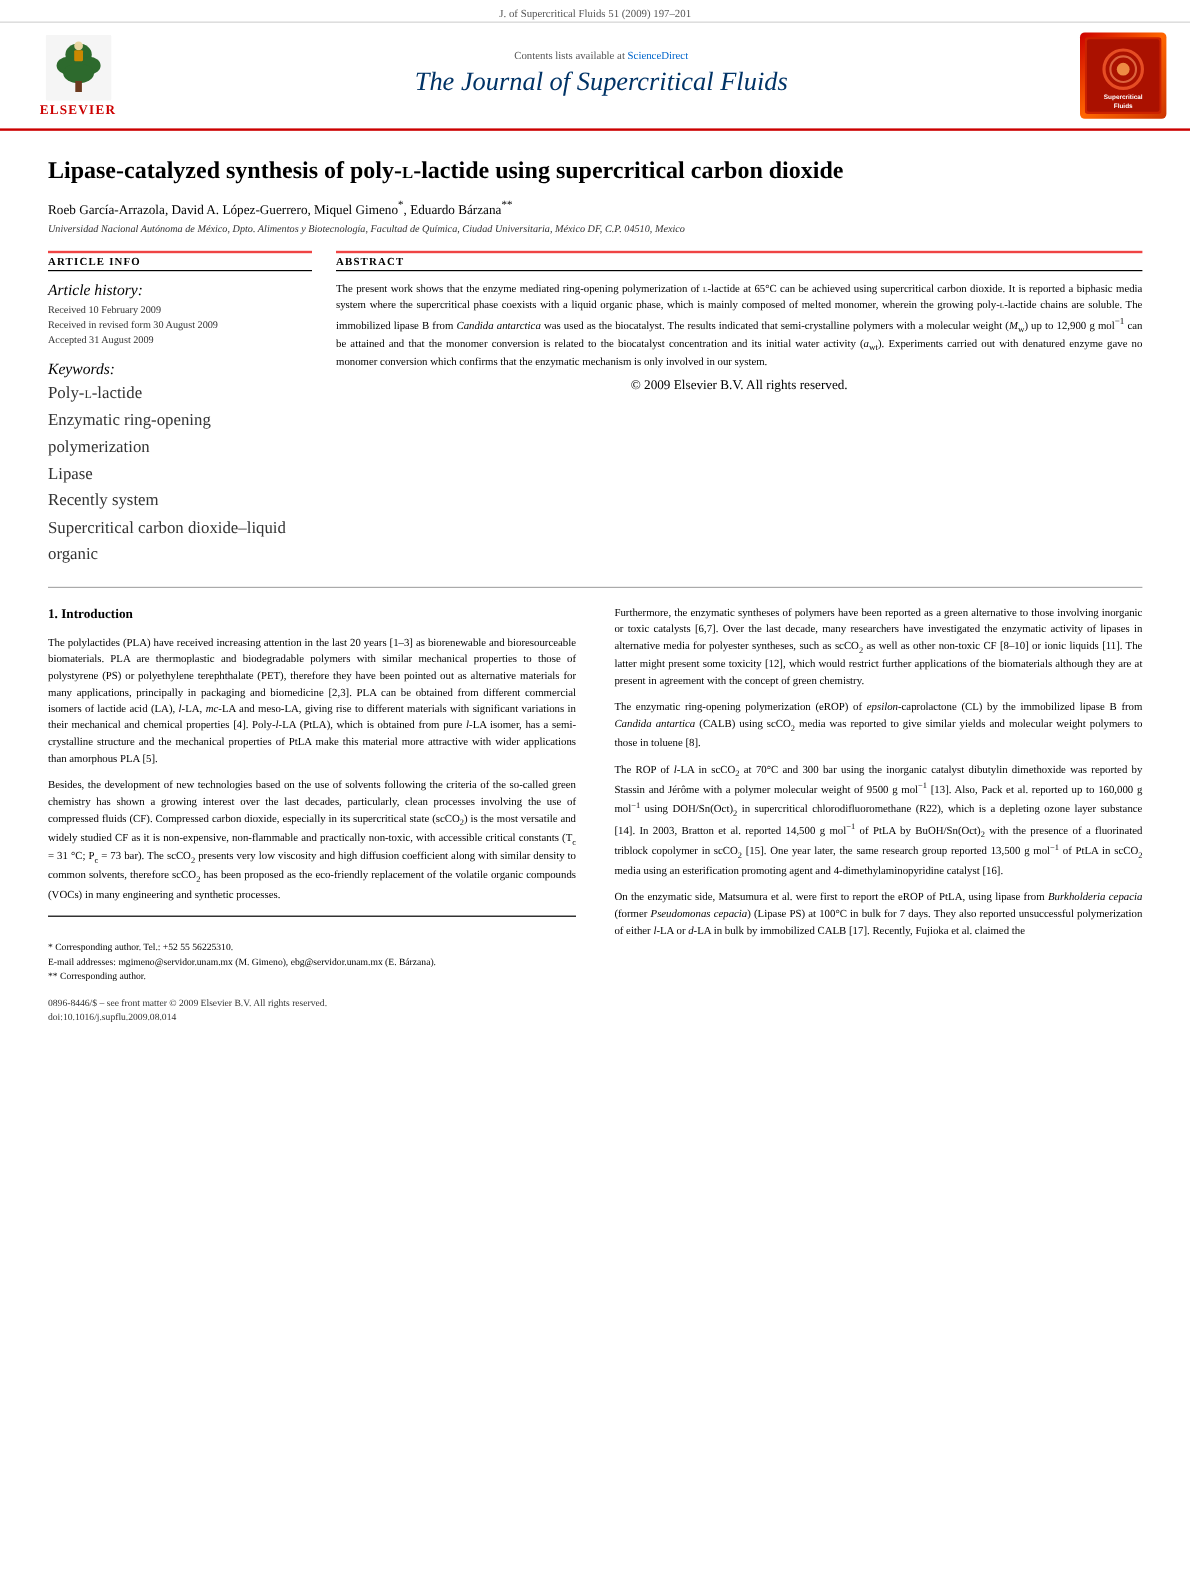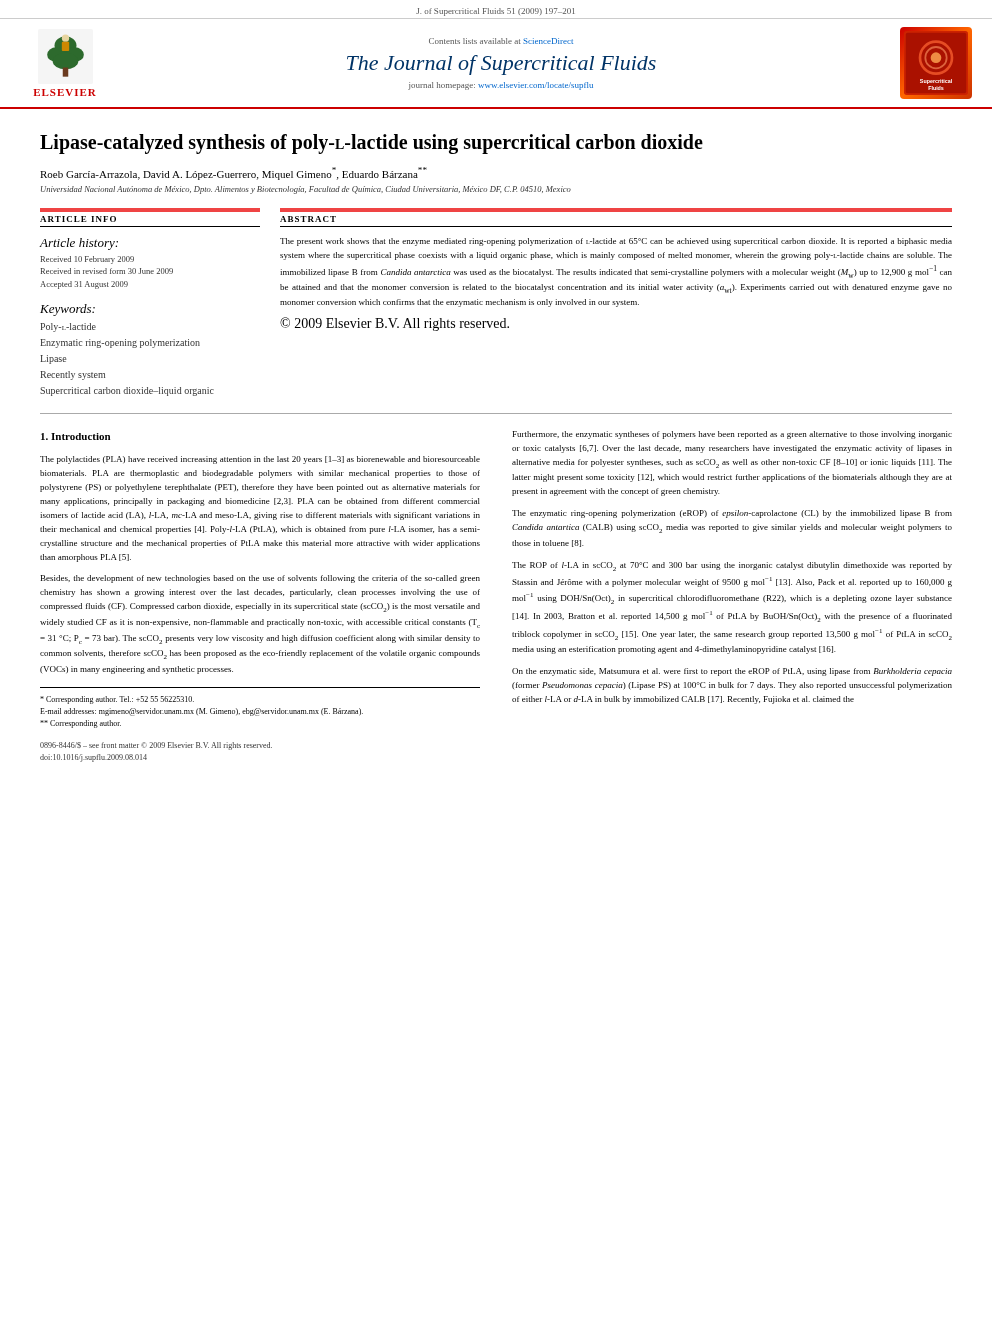--- a/index.html
+++ b/index.html
@@ -130,21 +130,21 @@
       flex-shrink: 0;
     }
     .right-col {
       flex: 1;
     }
     .section-label {
       font-size: 9px;
       font-weight: bold;
       letter-spacing: 1px;
       color: #000;
-      border-top: 4px solid #ef4444;
+      border-top: 2px solid #ef4444;
       border-bottom: 1px solid #000;
       padding: 2px 0;
       margin-bottom: 8px;
       text-transform: uppercase;
     }
     .article-info-label {
       font-size: 13px;
       font-style: italic;
       font-weight: normal;
       margin-top: 8px;
@@ -155,22 +155,22 @@
       color: #333;
       line-height: 1.5;
     }
     .abstract-text {
       font-size: 9px;
       line-height: 1.55;
       text-align: justify;
       color: #000;
     }
     .abstract-copyright {
-      font-size: 14px;
-      text-align: left;
+      font-size: 11px;
+      text-align: center;
       margin-top: 6px;
       color: #000;
     }
     .divider {
       border: none;
       border-top: 1px solid #aaa;
       margin: 14px 0;
     }
     
     .body-two-col {
@@ -194,32 +194,32 @@
       margin-bottom: 8px;
       font-size: 9px;
       line-height: 1.55;
       text-align: justify;
     }
     .body-paragraph .italic { font-style: italic; }
     .body-paragraph sup { font-size: 7px; }
     .body-paragraph sub { font-size: 7px; }
     .footnote-area {
       border-top: 1px solid #000;
-      padding-top: 6px;
+      padding-top: 20px;
       margin-top: 10px;
       font-size: 8px;
       line-height: 1.5;
     }
     .footer-ids {
       margin-top: 10px;
       font-size: 8px;
       color: #333;
     }
     .keyword-item {
-      font-size: 10px;
+      font-size: 14px;
       color: #333;
       line-height: 1.6;
     }
   </style>
 </head>
 <body>
 
 <div class="page">
 
   <div class="top-bar">
@@ -246,24 +246,20 @@
         <div class="elsevier-text">ELSEVIER</div>
       </div>
     </div>
 
     <div class="journal-center">
       <div class="sciencedirect-line">
         <span>Contents lists available at</span>
         <span style="color:#0066cc; cursor:pointer;"> <span>ScienceDirect</span></span>
       </div>
       <div class="journal-title-main">The Journal of Supercritical Fluids</div>
-      <div class="journal-homepage">
-        <span>journal homepage:</span>
-        <span style="color:#0066cc; cursor:pointer;"> <span>www.elsevier.com/locate/supflu</span></span>
-      </div>
     </div>
 
     <div class="journal-logo-right">
       <div class="supercrit-logo">
         <svg width="72" height="72" viewBox="0 0 72 72">
           <rect width="72" height="72" fill="#cc2200" rx="3"></rect>
           <rect x="2" y="2" width="68" height="68" fill="#aa1100" rx="2"></rect>
 
           <circle cx="36" cy="30" r="18" fill="none" stroke="#ff6633" stroke-width="3" opacity="0.7"></circle>
           <circle cx="36" cy="30" r="12" fill="none" stroke="#ff9966" stroke-width="2" opacity="0.6"></circle>
@@ -286,21 +282,21 @@
     </div>
 
     <div class="affiliations">Universidad Nacional Autónoma de México, Dpto. Alimentos y Biotecnología, Facultad de Química, Ciudad Universitaria, México DF, C.P. 04510, Mexico</div>
 
     <div class="two-col">
 
       <div class="left-col">
         <div class="section-label">ARTICLE INFO</div>
         <div class="article-info-label">Article history:</div>
         <div class="article-info-text">Received 10 February 2009</div>
-        <div class="article-info-text">Received in revised form 30 June 2009</div>
+        <div class="article-info-text">Received in revised form 30 August 2009</div>
         <div class="article-info-text">Accepted 31 August 2009</div>
 
         <div class="article-info-label" style="margin-top:10px;">Keywords:</div>
         <div class="keyword-item">Poly-<span class="l-text" style="font-variant:small-caps;">l</span>-lactide</div>
         <div class="keyword-item">Enzymatic ring-opening polymerization</div>
         <div class="keyword-item">Lipase</div>
         <div class="keyword-item">Recently system</div>
         <div class="keyword-item">Supercritical carbon dioxide–liquid organic</div>
       </div>
 

